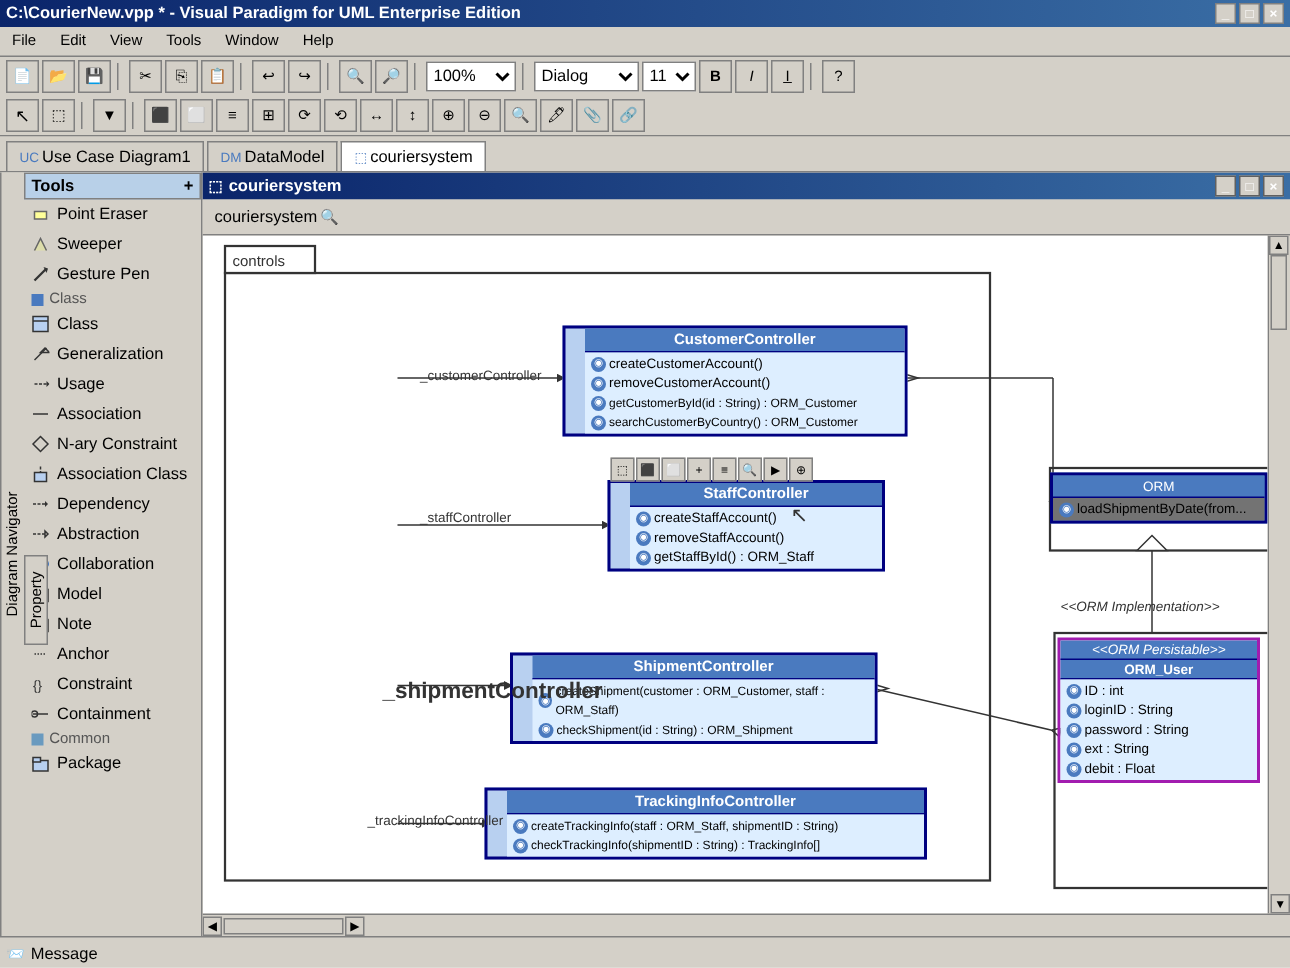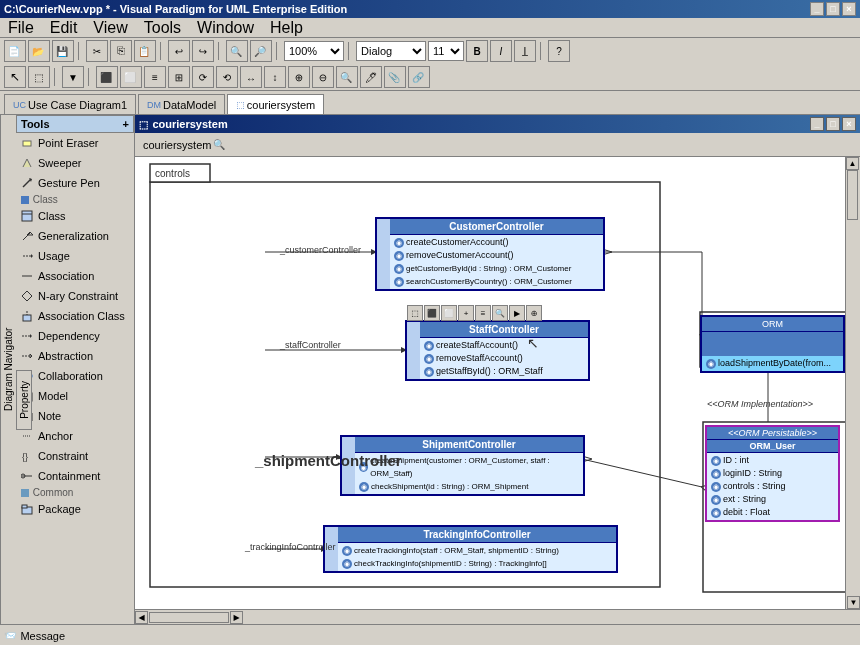--- a/index.html
+++ b/index.html
@@ -30,21 +30,21 @@
     
     
     .menu-bar {
       background: #d4d0c8;
       height: 20px;
       display: flex;
       align-items: center;
       padding: 0 4px;
       gap: 8px;
       border-bottom: 1px solid #808080;
-      font-size: 16px;
+      font-size: 10px;
     }
     .menu-item { cursor: pointer; padding: 2px 4px; }
     
     
     .toolbar-area {
       background: #d4d0c8;
       border-bottom: 1px solid #808080;
     }
     .toolbar-row {
       display: flex;
@@ -712,21 +712,21 @@
               <div class="method-icon">◉</div>
               <span style="font-size:8px;">checkTrackingInfo(shipmentID : String) : TrackingInfo[]</span>
             </div>
           </div>
         </div>
 
         <div style="position:absolute; left:110px; top:385px; font-size:9px; color:#333;">_trackingInfoController</div>
 
         <div style="position:absolute; left:565px; top:158px; width:145px; border:2px solid #000080; background:#4a7abf;">
           <div style="background:#4a7abf; color:white; padding:2px 4px; text-align:center; font-size:9px; font-weight:normal; border-bottom:1px solid #000080;">ORM</div>
-          <div style="background:#7dd3fc; padding:1px 4px; font-size:8px;margin-top:24px;">
+          <div style="background:#737373; padding:1px 4px; font-size:8px;">
             <div class="uml-class-method">
               <div class="method-icon" style="background:#4a7abf;">◉</div>
               <span>loadShipmentByDate(from...</span>
             </div>
           </div>
         </div>
 
         <div style="position:absolute; left:570px; top:268px; width:135px; border:2px solid #a21caf;">
           <div style="background:#4a7abf; color:white; padding:1px 4px; text-align:center; font-size:9px; font-style:italic; border-bottom:1px solid #000080;">&lt;&lt;ORM Persistable&gt;&gt;</div>
           <div style="background:#4a7abf; color:white; padding:1px 4px; text-align:center; font-size:9px; font-weight:bold; border-bottom:1px solid #000080;">ORM_User</div>
@@ -734,21 +734,21 @@
             <div class="uml-class-method">
               <div class="method-icon" style="background:#4a7abf;">◉</div>
               <span>ID : int</span>
             </div>
             <div class="uml-class-method">
               <div class="method-icon" style="background:#4a7abf;">◉</div>
               <span>loginID : String</span>
             </div>
             <div class="uml-class-method">
               <div class="method-icon" style="background:#4a7abf;">◉</div>
-              <span>controls : String</span>
+              <span>password : String</span>
             </div>
             <div class="uml-class-method">
               <div class="method-icon" style="background:#4a7abf;">◉</div>
               <span>ext : String</span>
             </div>
             <div class="uml-class-method">
               <div class="method-icon" style="background:#4a7abf;">◉</div>
               <span>debit : Float</span>
             </div>
           </div>

